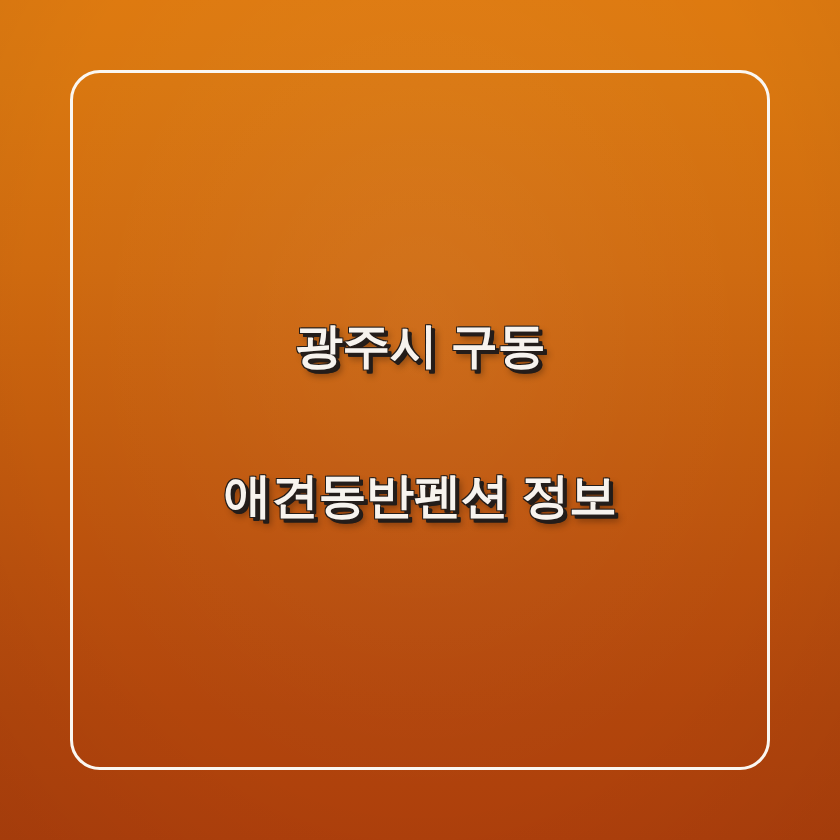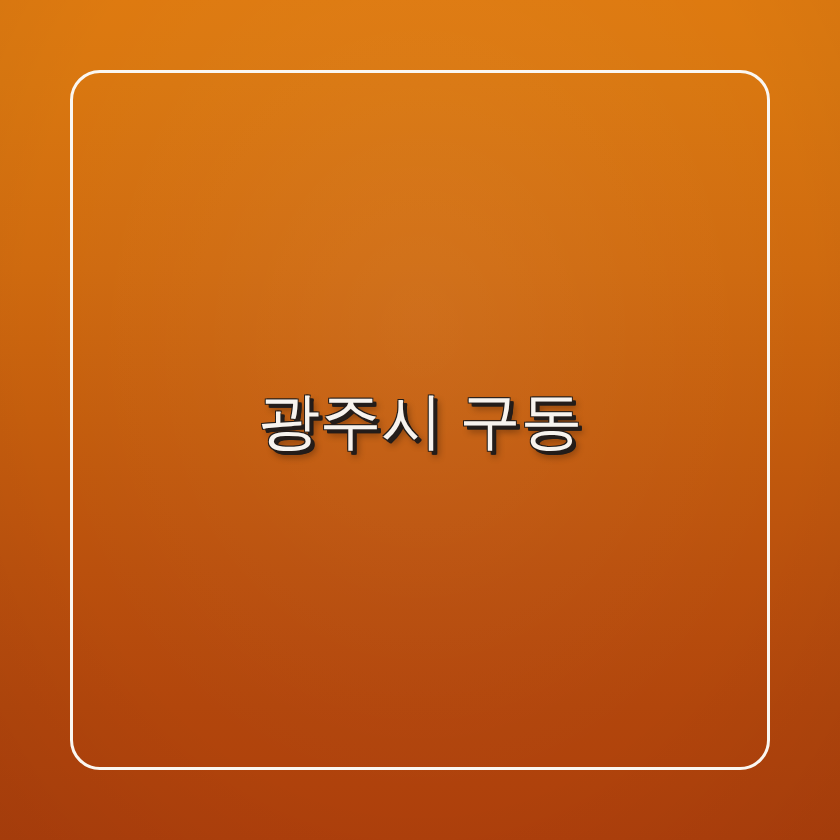--- a/index.html
+++ b/index.html
@@ -71,22 +71,22 @@
     justify-content: center;
     z-index: 3;
     box-sizing: border-box;
     padding: 0 18px;
   }
 
   .headline {
     margin: 3px;
     text-align: center;
     font-family: "Liberation Sans", "DejaVu Sans", sans-serif;
-    font-weight: 400;
-    font-size: 62px;
+    font-weight: 700;
+    font-size: 48px;
     line-height: 75px;
     letter-spacing: -0.5px;
     color: #F7F3EE;
     text-shadow:
        3px 3px 0   #241D1A,
        3px 4px 0   #241D1A,
        4px 3px 0   #241D1A,
        4px 4px 0   #241D1A,
       -1px -1px 0  #241D1A,
        1px -1px 0  #241D1A,
@@ -102,16 +102,17 @@
 </head>
 <body>
 
 <div class="card">
 
   <div class="frame"></div>
 
   <div class="headline-wrap">
     <h1 class="headline">
       <span class="line">광주시 구동</span>
+      <span class="line">애견동반펜션 정보</span>
     </h1>
   </div>
 
 </div>
 
 </body></html>

